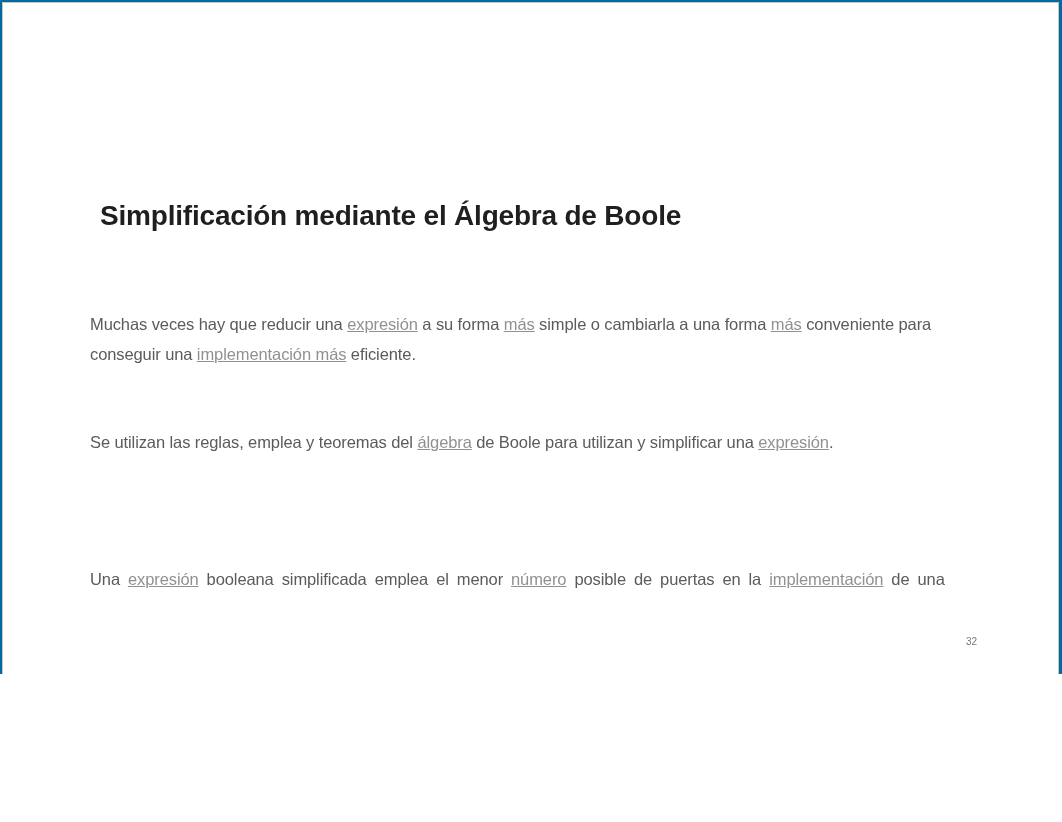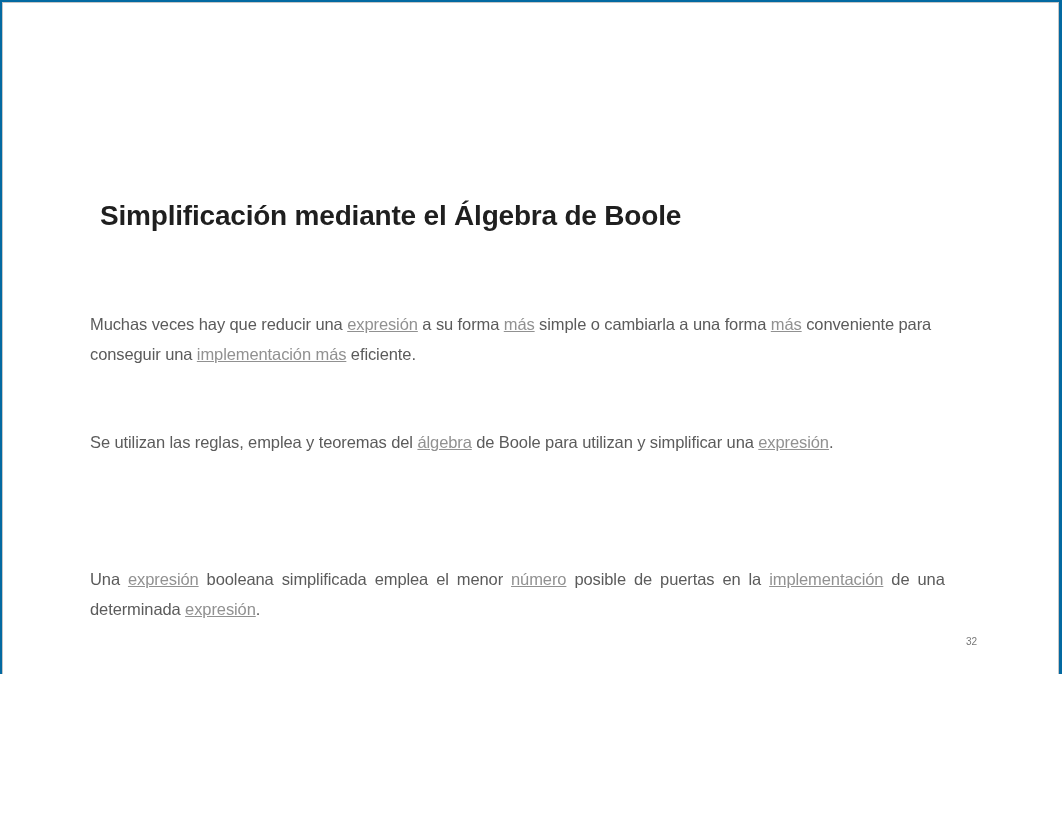--- a/index.html
+++ b/index.html
@@ -78,18 +78,17 @@
     <div class="slide-body">
         <div class="para">
           <div class="line"><span class="seg-dark">Muchas veces hay que reducir una </span><span class="seg-light">expresión</span><span class="seg-dark"> a su forma </span><span class="seg-light">más</span><span class="seg-dark"> simple o cambiarla a una forma </span><span class="seg-light">más</span><span class="seg-dark"> conveniente para</span></div>
           <div class="line"><span class="seg-dark">conseguir una </span><span class="seg-light">implementación más</span><span class="seg-dark"> eficiente.</span></div>
         </div>
         <div class="para">
           <div class="line"><span class="seg-dark">Se utilizan las reglas, emplea y teoremas del </span><span class="seg-light">álgebra</span><span class="seg-dark"> de Boole para utilizan y simplificar una </span><span class="seg-light">expresión</span><span class="seg-dark">.</span></div>
         </div>
         <div class="para">
           <div class="line justify"><span class="seg-dark">Una </span><span class="seg-light">expresión</span><span class="seg-dark"> booleana simplificada emplea el menor </span><span class="seg-light">número</span><span class="seg-dark"> posible de puertas en la </span><span class="seg-light">implementación</span><span class="seg-dark"> de una</span></div>
-          <div class="line"><span class="seg-dark">determinada </span><span class="seg-light">expresión</span><span class="seg-dark">.</span></div>
         </div>
       </div>
     <div class="page-number">32</div>
   </div>
 </div>
 
 </body></html>

